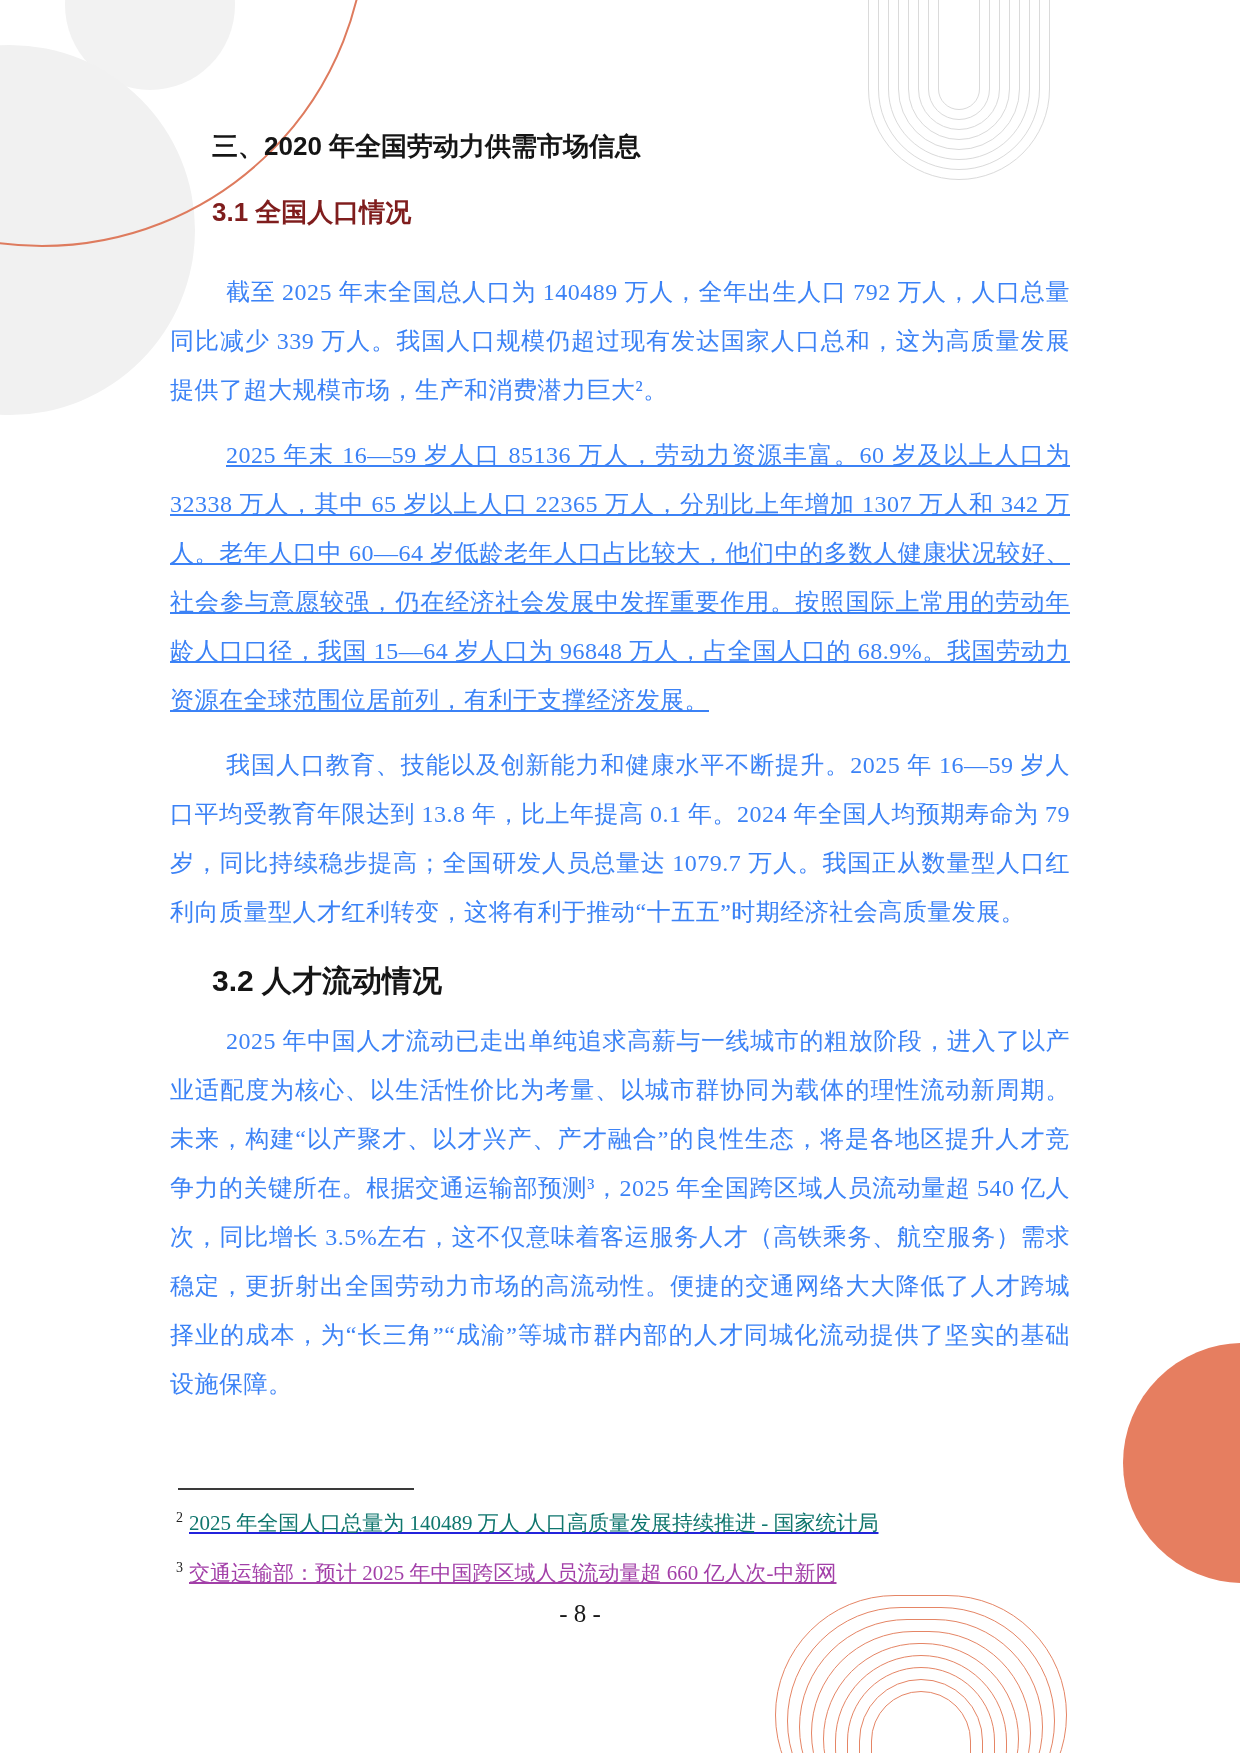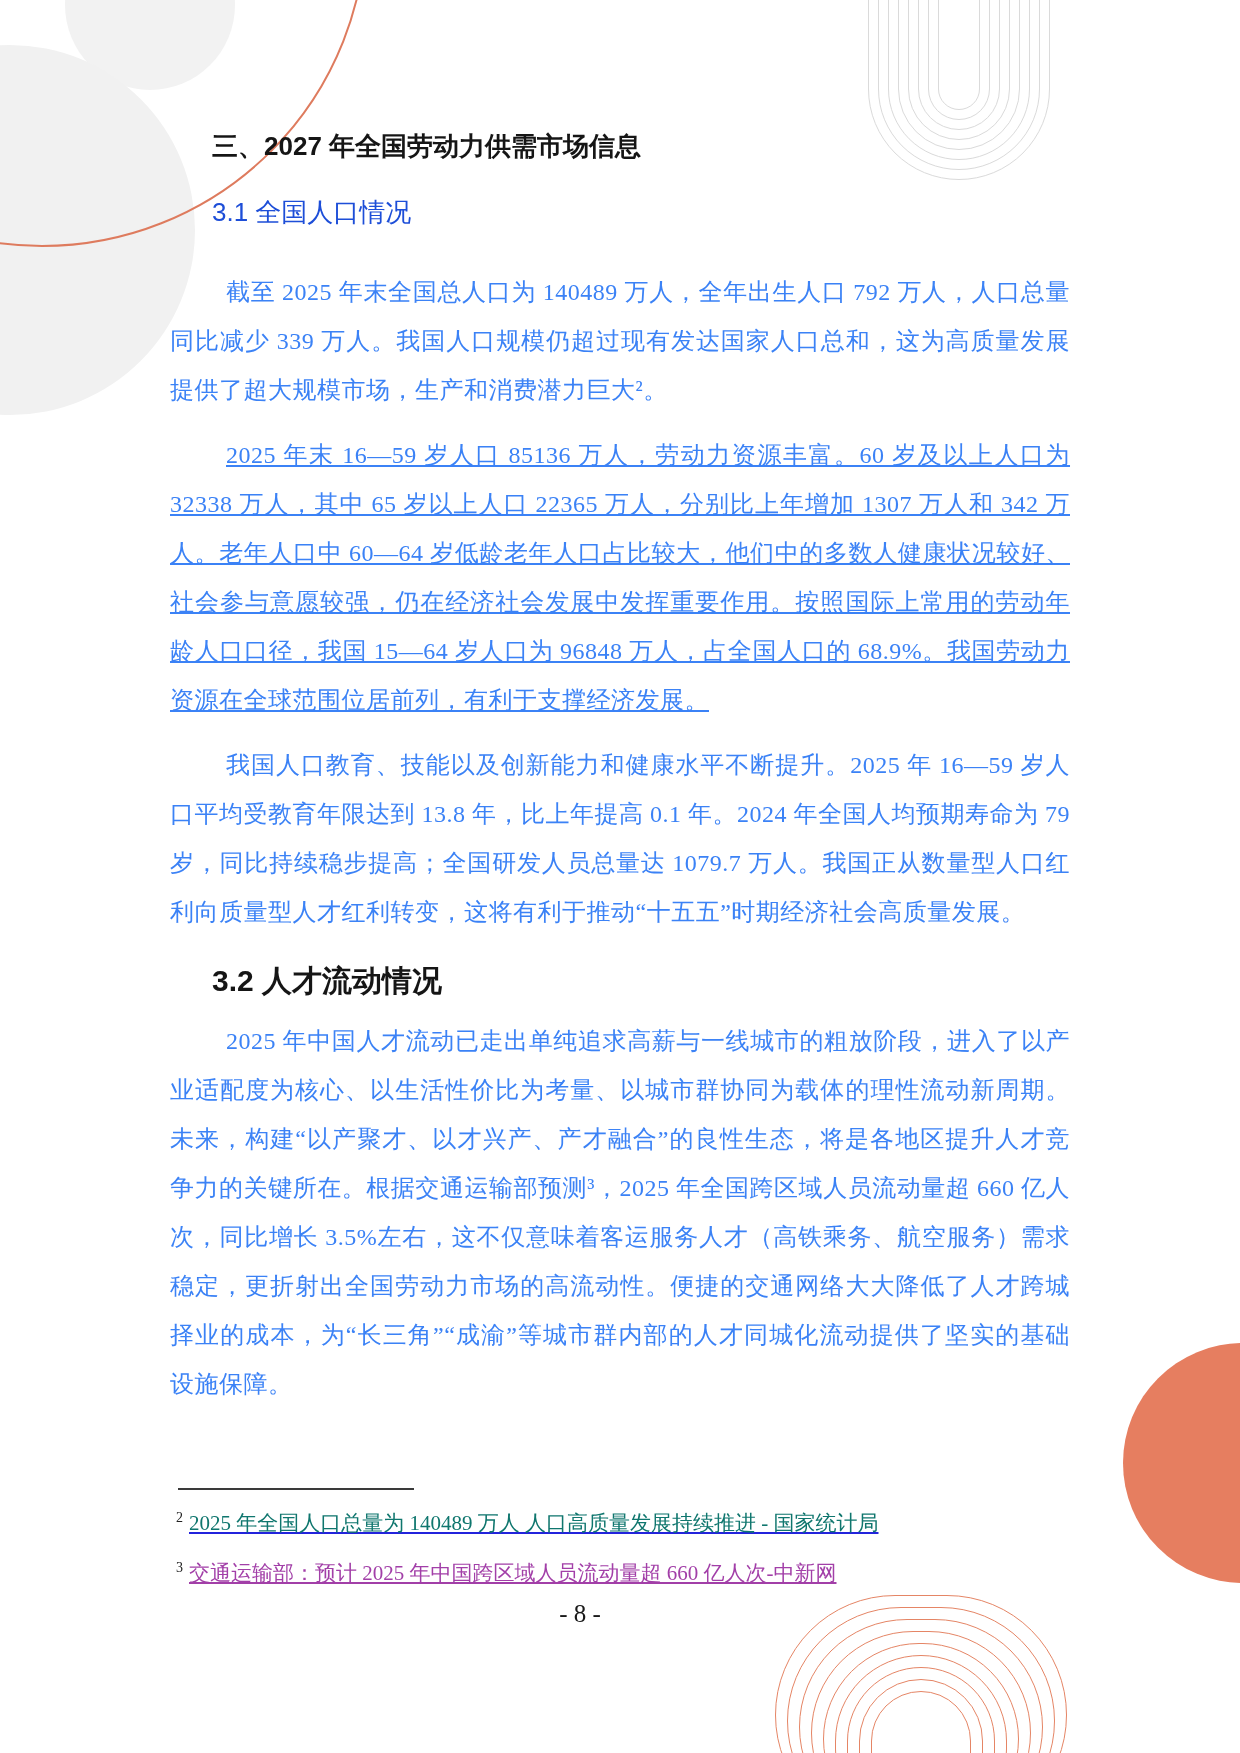--- a/index.html
+++ b/index.html
@@ -31,21 +31,21 @@
     color:#111111;
   }
   .h1{
     margin:128px 0 0 42px;
     font-family:"Liberation Sans","DejaVu Sans",sans-serif;
     font-weight:bold;font-size:26px;line-height:36px;color:#151515;
   }
   .h2{
     margin:30px 0 0 42px;
     font-family:"Liberation Sans","DejaVu Sans",sans-serif;
-    font-weight:normal;font-size:26px;line-height:36px;color:#1d4ed8;
+    font-weight:bold;font-size:26px;line-height:36px;color:#7f1d1d;
   }
   .h3{
     margin:26px 0 0 42px;
     font-family:"Liberation Sans","DejaVu Sans",sans-serif;
     font-weight:bold;font-size:30px;line-height:36px;color:#151515;
   }
   .par{
     font-size:24px;line-height:49px;
     text-align:justify;
     text-indent:56px;
@@ -108,27 +108,27 @@
     <div class="ring ring-orange" style="left:799px;top:1619px;width:242px;height:214px;"></div>
     <div class="ring ring-orange" style="left:811px;top:1631px;width:218px;height:202px;"></div>
     <div class="ring ring-orange" style="left:823px;top:1643px;width:194px;height:190px;"></div>
     <div class="ring ring-orange" style="left:835px;top:1655px;width:170px;height:178px;"></div>
     <div class="ring ring-orange" style="left:847px;top:1667px;width:146px;height:166px;"></div>
     <div class="ring ring-orange" style="left:859px;top:1679px;width:122px;height:154px;"></div>
     <div class="ring ring-orange" style="left:871px;top:1691px;width:98px;height:142px;"></div>
   </div>
 
   <div class="content">
-    <div class="h1">三、2027 年全国劳动力供需市场信息</div>
+    <div class="h1">三、2020 年全国劳动力供需市场信息</div>
     <div class="h2">3.1 全国人口情况</div>
     <p class="par p1">截至 2025 年末全国总人口为 140489 万人，全年出生人口 792 万人，人口总量同比减少 339 万人。我国人口规模仍超过现有发达国家人口总和，这为高质量发展提供了超大规模市场，生产和消费潜力巨大²。</p>
     <p class="par p2">2025 年末 16—59 岁人口 85136 万人，劳动力资源丰富。60 岁及以上人口为 32338 万人，其中 65 岁以上人口 22365 万人，分别比上年增加 1307 万人和 342 万人。老年人口中 60—64 岁低龄老年人口占比较大，他们中的多数人健康状况较好、社会参与意愿较强，仍在经济社会发展中发挥重要作用。按照国际上常用的劳动年龄人口口径，我国 15—64 岁人口为 96848 万人，占全国人口的 68.9%。我国劳动力资源在全球范围位居前列，有利于支撑经济发展。</p>
     <p class="par p3">我国人口教育、技能以及创新能力和健康水平不断提升。2025 年 16—59 岁人口平均受教育年限达到 13.8 年，比上年提高 0.1 年。2024 年全国人均预期寿命为 79 岁，同比持续稳步提高；全国研发人员总量达 1079.7 万人。我国正从数量型人口红利向质量型人才红利转变，这将有利于推动“十五五”时期经济社会高质量发展。</p>
     <div class="h3">3.2 人才流动情况</div>
-    <p class="par p4">2025 年中国人才流动已走出单纯追求高薪与一线城市的粗放阶段，进入了以产业适配度为核心、以生活性价比为考量、以城市群协同为载体的理性流动新周期。未来，构建“以产聚才、以才兴产、产才融合”的良性生态，将是各地区提升人才竞争力的关键所在。根据交通运输部预测³，2025 年全国跨区域人员流动量超 660 亿人次，同比增长 3.5%左右，这不仅意味着客运服务人才（高铁乘务、航空服务）需求稳定，更折射出全国劳动力市场的高流动性。便捷的交通网络大大降低了人才跨城择业的成本，为“长三角”“成渝”等城市群内部的人才同城化流动提供了坚实的基础设施保障。</p>
+    <p class="par p4">2025 年中国人才流动已走出单纯追求高薪与一线城市的粗放阶段，进入了以产业适配度为核心、以生活性价比为考量、以城市群协同为载体的理性流动新周期。未来，构建“以产聚才、以才兴产、产才融合”的良性生态，将是各地区提升人才竞争力的关键所在。根据交通运输部预测³，2025 年全国跨区域人员流动量超 540 亿人次，同比增长 3.5%左右，这不仅意味着客运服务人才（高铁乘务、航空服务）需求稳定，更折射出全国劳动力市场的高流动性。便捷的交通网络大大降低了人才跨城择业的成本，为“长三角”“成渝”等城市群内部的人才同城化流动提供了坚实的基础设施保障。</p>
   </div>
 
   <div class="footnotes">
     <div class="fn-rule"></div>
     <div class="fn-line">
       <sup class="fn-marker">2</sup><span class="fn-link fn-link-blue">2025 年全国人口总量为 140489 万人 人口高质量发展持续推进 - 国家统计局</span>
     </div>
     <div class="fn-line">
       <sup class="fn-marker">3</sup><span class="fn-link fn-link-purple">交通运输部：预计 2025 年中国跨区域人员流动量超 660 亿人次-中新网</span>
     </div>

